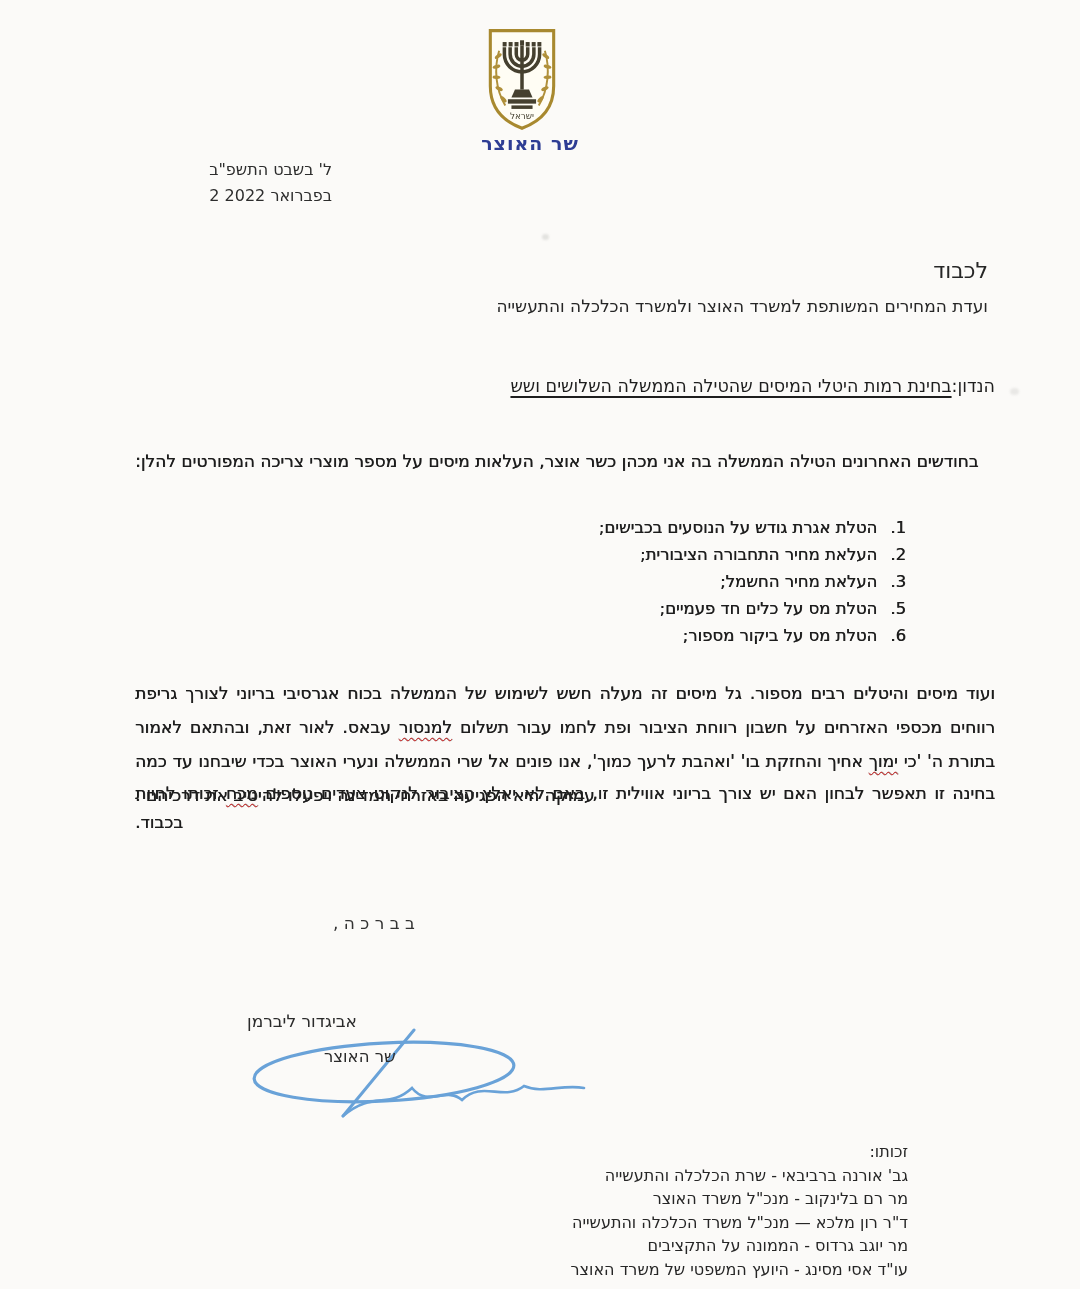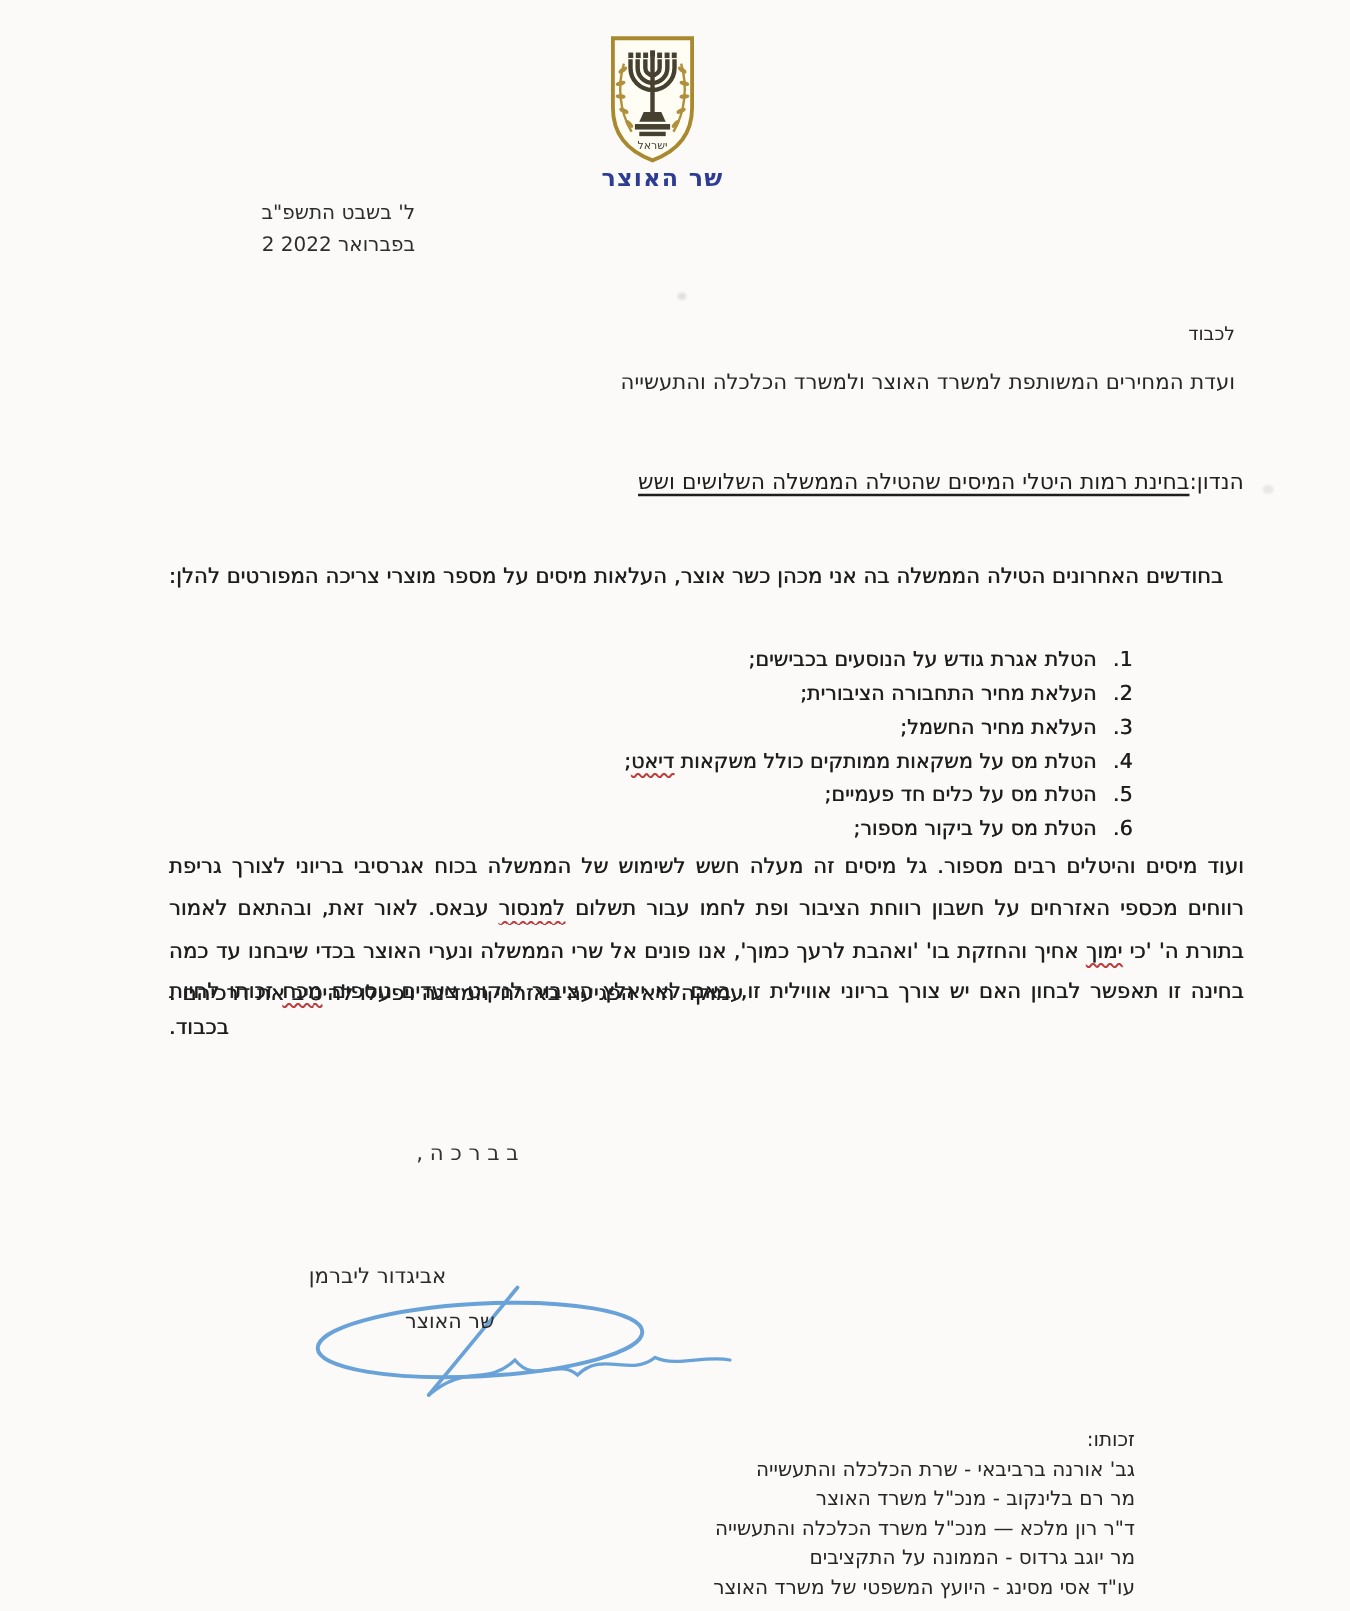--- a/index.html
+++ b/index.html
@@ -17,21 +17,21 @@
     left:440px;top:132px;width:180px;text-align:center;
     color:#2e3d94;font-weight:bold;font-size:19px;letter-spacing:1px;
   }
   
   .date-block{
     left:140px;top:157px;width:192px;text-align:right;
     font-size:16px;line-height:26px;color:#2d2d2d;
   }
   .date-greg{direction:ltr;}
   
-  .salutation{right:92px;top:258px;font-size:15px;color:#262626;}
+  .salutation{right:92px;top:258px;font-size:22px;color:#262626;}
   .recipient-line{right:92px;top:296px;font-size:17px;color:#262626;}
   
   .subject-row{right:85px;top:376px;direction:rtl;font-size:17.5px;color:#1e1e1e;}
   .subject-label{}
   .subject-text{
     font-weight:normal;text-decoration:underline;
     text-decoration-thickness:1.5px;text-underline-offset:4px;margin-left:26px;
   }
   
   .para{
@@ -133,23 +133,20 @@
   <div>
     <span class="num">1.</span><span>הטלת אגרת גודש על הנוסעים בכבישים;</span>
   </div>
   <div>
     <span class="num">2.</span><span>העלאת מחיר התחבורה הציבורית;</span>
   </div>
   <div>
     <span class="num">3.</span><span>העלאת מחיר החשמל;</span>
   </div>
   <div>
-    <span class="num">4.</span><span>הטלת מס על משקאות ממותקים כולל משקאות </span><span class="sp">דיאט</span><span>;</span>
-  </div>
-  <div>
     <span class="num">5.</span><span>הטלת מס על כלים חד פעמיים;</span>
   </div>
   <div>
     <span class="num">6.</span><span>הטלת מס על ביקור מספור;</span>
   </div>
 </div>
 
 <div class="abs para para-main">
   <span>ועוד מיסים והיטלים רבים מספור. גל מיסים זה מעלה חשש לשימוש של הממשלה בכוח אגרסיבי בריוני לצורך גריפת רווחים מכספי האזרחים על חשבון רווחת הציבור ופת לחמו עבור תשלום </span><span class="sp">למנסור</span><span> עבאס. לאור זאת, ובהתאם לאמור בתורת ה' 'כי </span><span class="sp">ימוך</span><span> אחיך והחזקת בו' 'ואהבת לרעך כמוך', אנו פונים אל שרי הממשלה ונערי האוצר בכדי שיבחנו עד כמה עמוקה היא הפגיעה באזרחי המדינה ויפעלו להיטיב את דרכיהם .</span>
 </div>

